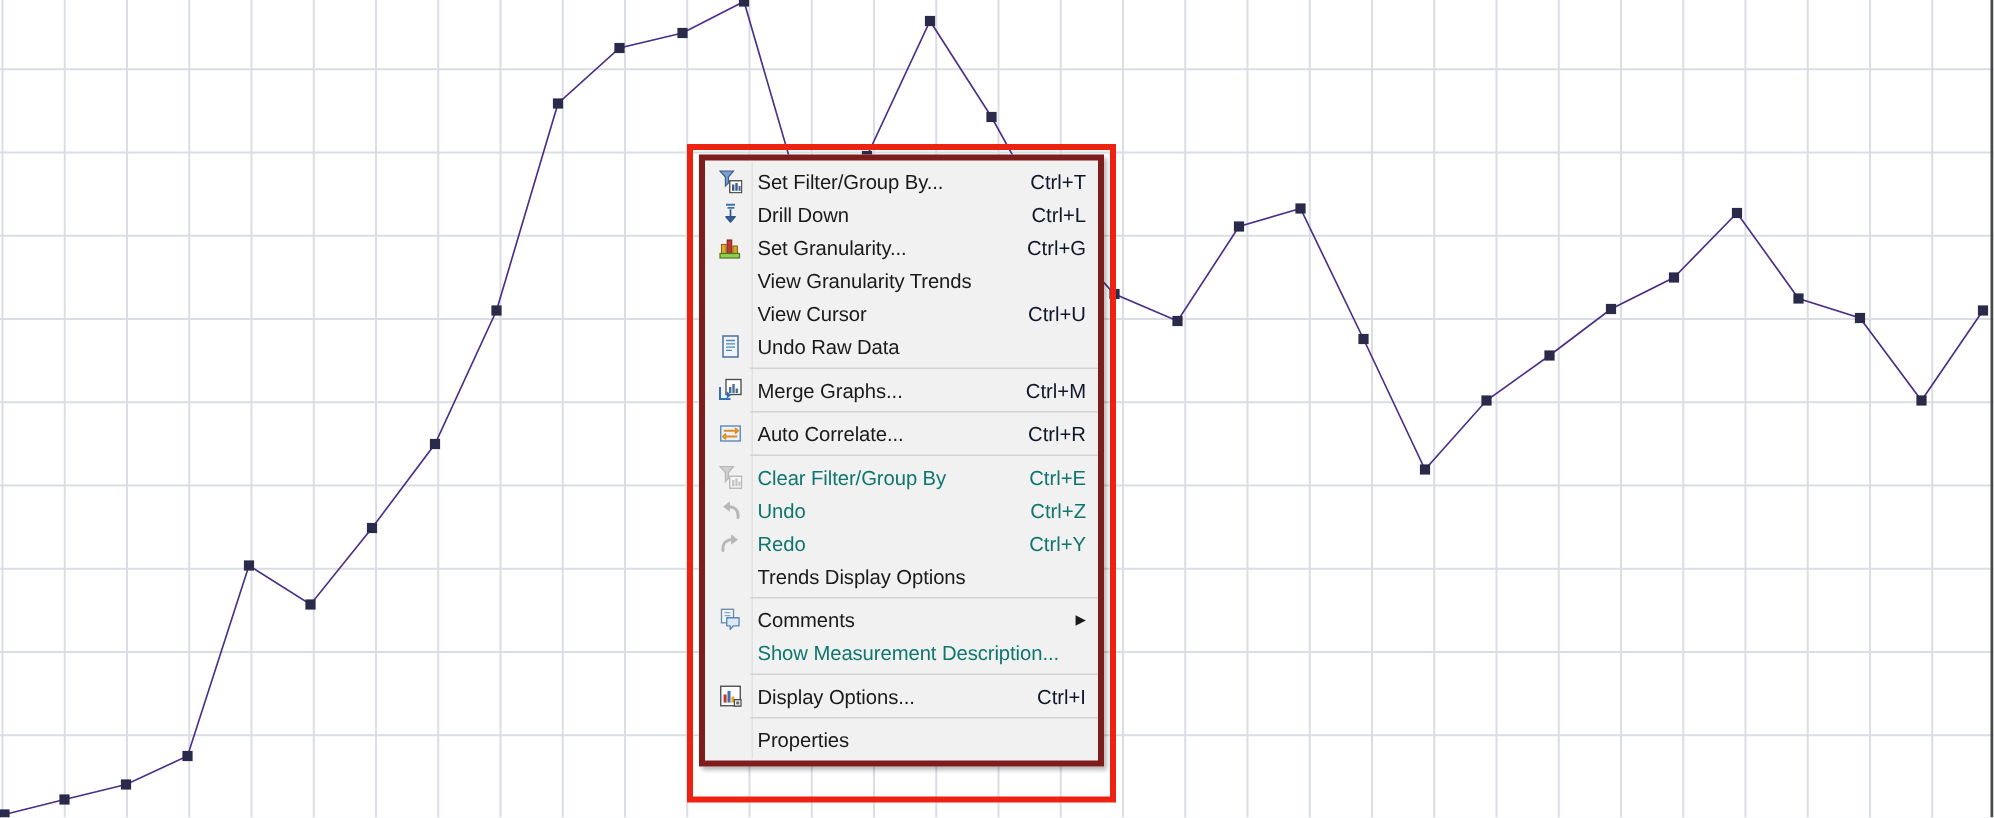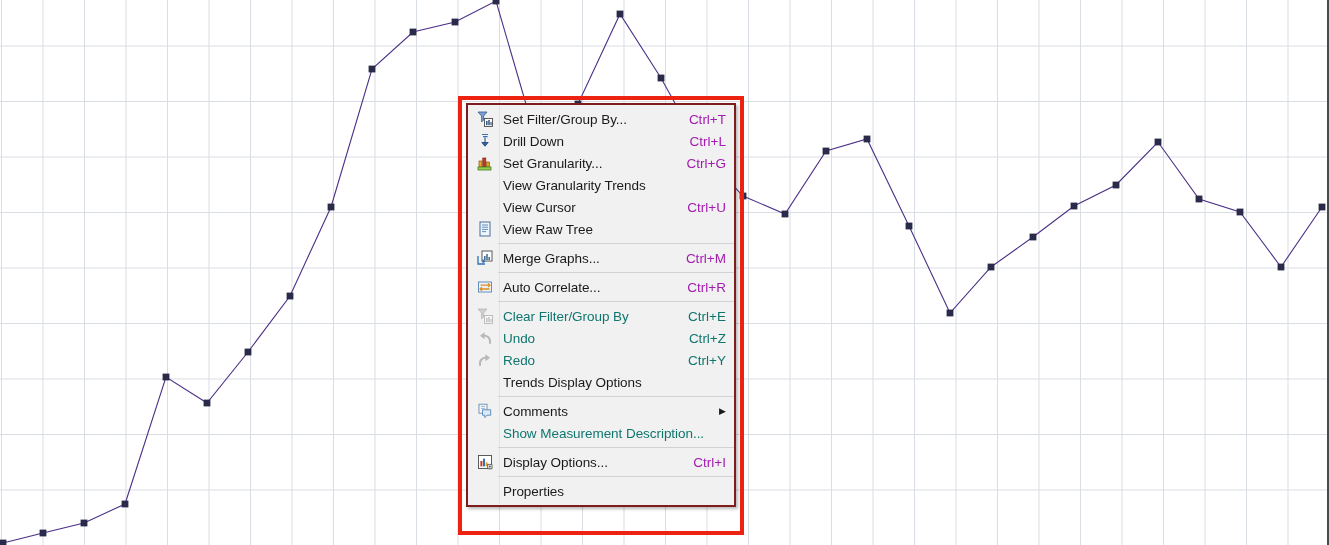--- a/index.html
+++ b/index.html
@@ -49,21 +49,21 @@
     box-sizing: border-box;
     background: transparent;
   }
 
   
   #context-menu {
     position: absolute;
     left: 466px; top: 103px;
     width: 270px;
     background: #f1f1f1;
-    border: 2px solid #7f1d1d;
+    border: 4px solid #7f1d1d;
     box-sizing: border-box;
     box-shadow: 2px 2px 3px rgba(0,0,0,0.28);
     padding: 3px 0 3px 0;
     font-size: 13.5px;
     color: #1a1a1a;
     user-select: none;
   }
   #menu-gutter {
     position: absolute;
     left: 1px; top: 1px;
@@ -92,21 +92,21 @@
   }
   .mi .lbl {
     flex: 1;
     padding-left: 5px;
     font-size: 13.5px;
     letter-spacing: -0.05px;
   }
   .mi .acc {
     font-size: 13.5px;
     padding-left: 18px;
-    color: #a21caf;
+    color: #0f172a;
   }
   .mi.disabled .lbl,
   .mi.disabled .acc { color: #0f766e; }
   .mi.disabled .ico { opacity: 0.42; filter: grayscale(1); }
   .mi .arrow {
     width: 10px;
     text-align: right;
     font-size: 9px;
     line-height: 1;
     color: #1a1a1a;
@@ -213,21 +213,21 @@
           <span class="lbl">View Cursor</span>
           <span class="acc">Ctrl+U</span>
         </div>
         <div class="mi">
           <span class="ico">
             <svg width="16" height="16" viewBox="0 0 16 16">
               <rect x="3" y="1" width="10" height="14" fill="#eef5fc" stroke="#4a6f96" stroke-width="1"></rect>
               <path d="M5 4h6M5 6.2h6M5 8.4h6M5 10.6h4" stroke="#5585b5" stroke-width=".9"></path>
             </svg>
           </span>
-          <span class="lbl">View Raw Tree</span>
+          <span class="lbl">Undo Raw Data</span>
         </div>
         <div class="sep"></div>
         <div class="mi">
           <span class="ico">
             <svg width="16" height="16" viewBox="0 0 16 16">
               <rect x="5" y="1" width="10" height="10" fill="#fff" stroke="#4a4a4a" stroke-width=".9"></rect>
               <rect x="7" y="6" width="1.6" height="4" fill="#4a6f96"></rect>
               <rect x="9.2" y="4" width="1.6" height="6" fill="#4a6f96"></rect>
               <rect x="11.4" y="7" width="1.6" height="3" fill="#4a6f96"></rect>
               <path d="M1 6v8h7" stroke="#2f6fb5" stroke-width="1.3" fill="none"></path>

